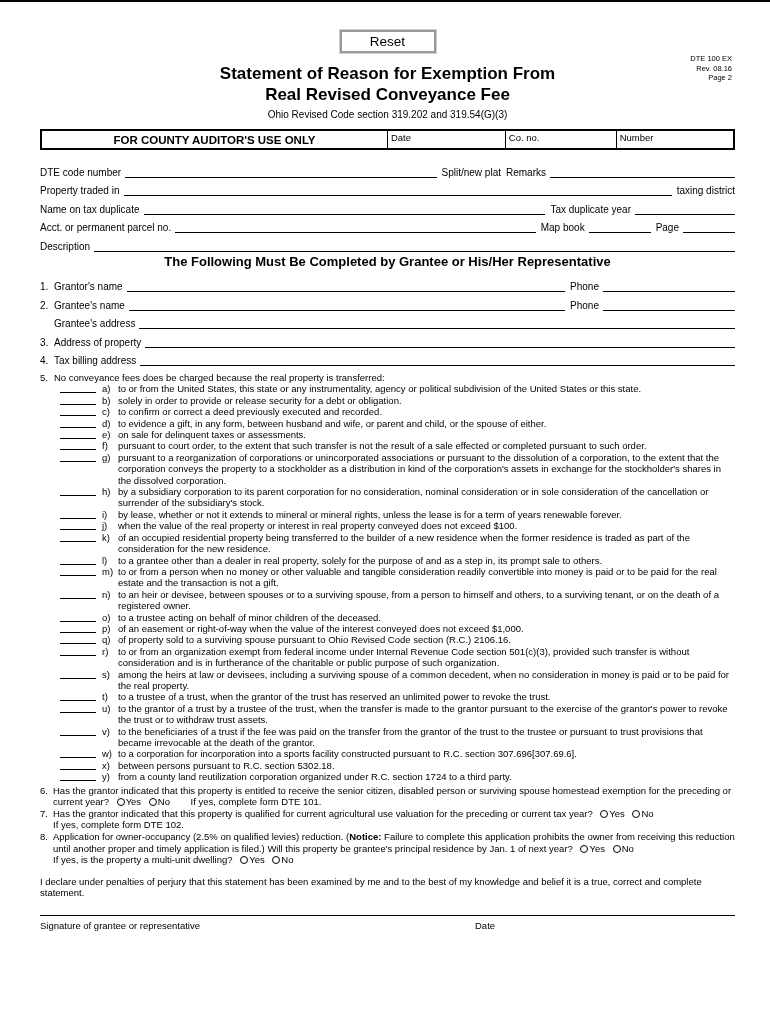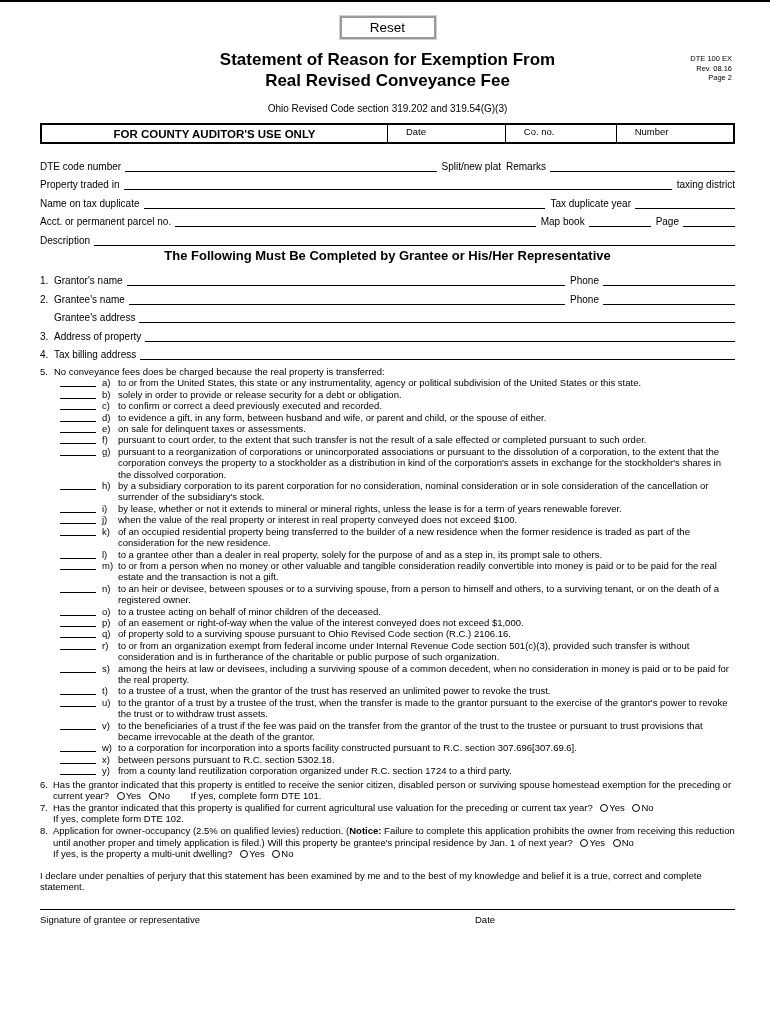--- a/index.html
+++ b/index.html
@@ -4,33 +4,33 @@
 <style>
   * { margin:0; padding:0; box-sizing:border-box; }
   html,body { background:#fff; }
   body {
     width:770px; height:1024px; overflow:hidden;
     font-family:"Liberation Sans","DejaVu Sans",sans-serif;
     color:#000;
   }
   .page { position:relative; width:770px; height:1024px; border-top:2px solid #000; padding:12px 35px 0 40px; }
 
-  .reset-wrap { text-align:center; margin-top:2px; }
+  .reset-wrap { text-align:center; margin-top:16px; }
   .reset-btn {
     font-family:inherit; font-size:13.5px; color:#000; background:#fff;
     min-width:96px; padding:2px 12px; border:2px solid #9a9a9a; box-shadow:0 0 0 1px #cfcfcf;
   }
 
   .form-meta { position:absolute; top:52px; right:38px; font-size:7.5px; line-height:9.5px; text-align:right; }
 
   .title { text-align:center; font-size:17px; font-weight:bold; line-height:21px; margin-top:10px; }
-  .subtitle { text-align:center; font-size:10px; margin-top:12px; }
+  .subtitle { text-align:center; font-size:10px; margin-top:4px; }
 
   table.auditor { width:100%; border-collapse:collapse; border:2px solid #000; margin-top:9px; }
-  table.auditor td { border:1px solid #000; font-size:9.5px; padding:1px 18px; height:19px; vertical-align:top; }
+  table.auditor td { border:1px solid #000; font-size:9.5px; padding:1px 3px; height:19px; vertical-align:top; }
   table.auditor td.aud-title { font-size:11.5px; font-weight:bold; text-align:center; vertical-align:middle; }
 
   .fields { margin-top:9px; }
   .frow { display:flex; align-items:flex-end; height:18.5px; font-size:10px; }
   .frow .lbl { white-space:nowrap; margin-right:4px; }
   .frow .lbl.trail { margin-left:5px; margin-right:0; }
   .frow .num { flex:0 0 14px; }
   .line { border-bottom:1px solid #000; align-self:stretch; }
   .grow { flex:1 1 auto; }
   .w-phone { flex:0 0 132px; }

